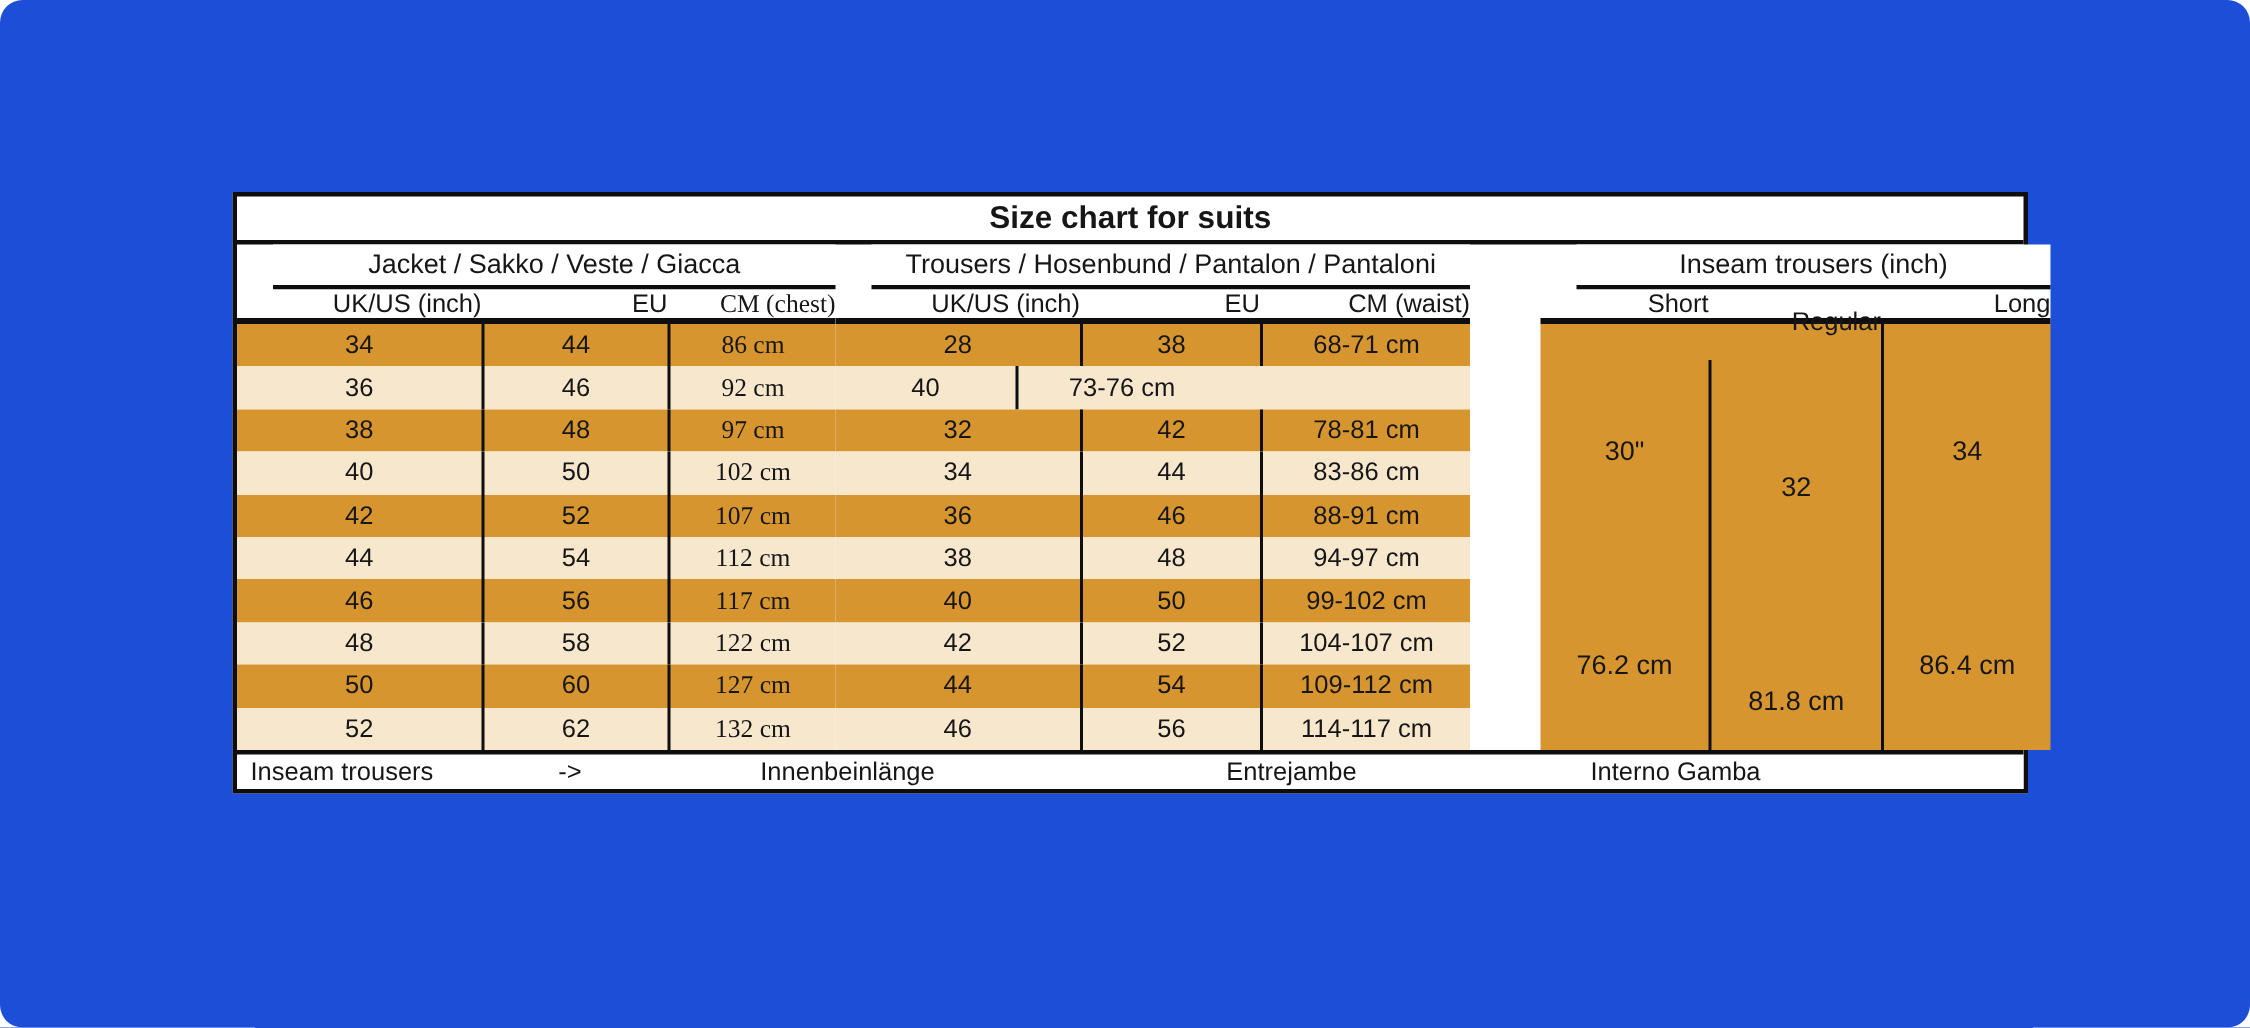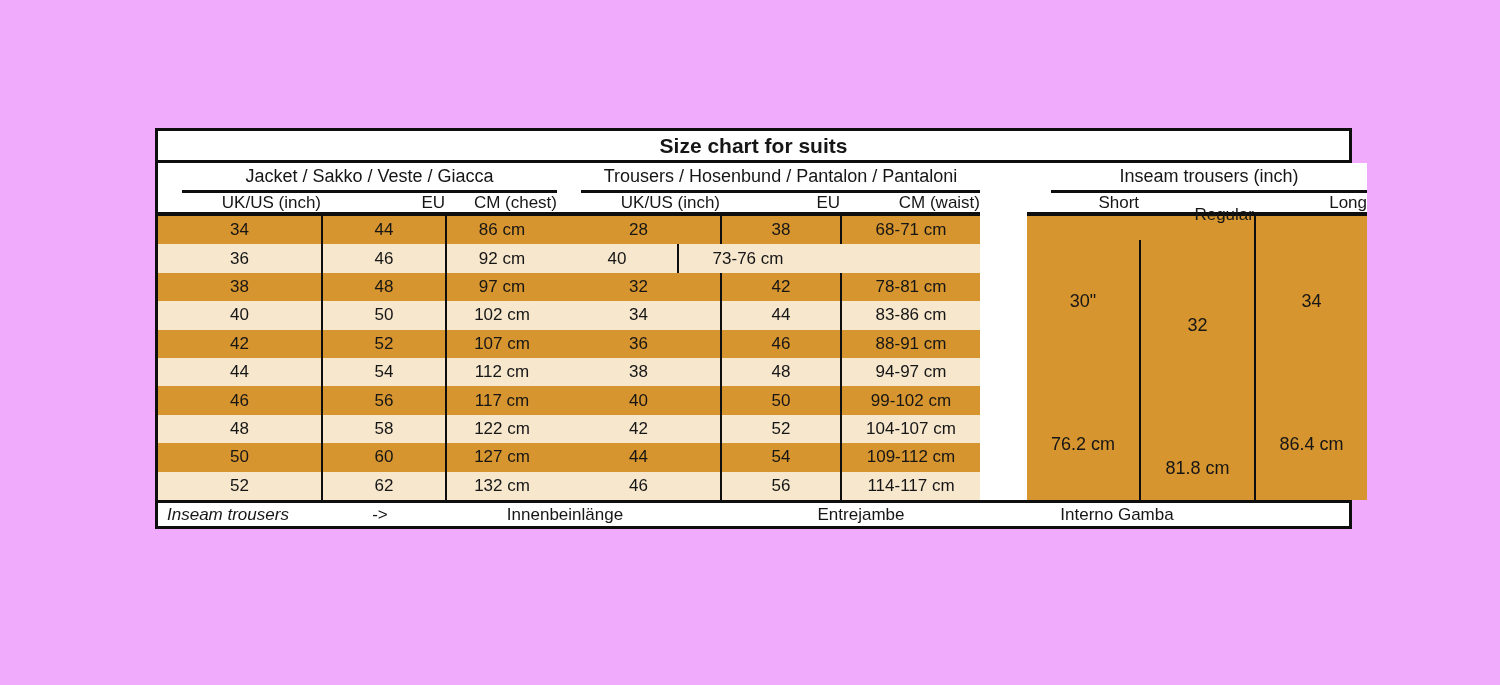--- a/index.html
+++ b/index.html
@@ -1,17 +1,17 @@
 <!DOCTYPE html>
 <html style="--orange: #D6952E; --cream: #F6E7CD;"><head>
 <meta charset="utf-8">
 <style>
   * { margin:0; padding:0; box-sizing:border-box; }
   body { background:#ffffff; font-family:"Liberation Sans", sans-serif; color:#161616; }
-  .canvas { position:relative; width:1500px; height:685px; background:#f0abfc; overflow:hidden; }
+  .canvas { position:relative; width:1500px; height:685px; background:#1d4ed8; overflow:hidden;border-radius:15px; }
 
   .size-table {
     position:absolute; left:155px; top:128px; width:1197px;
     border:3px solid #0e0e0e; background:#ffffff;
   }
 
   .title-row {
     height:32px; border-bottom:3px solid #0e0e0e;
     display:flex; align-items:center; justify-content:center;
     font-size:21px; font-weight:bold;
@@ -29,21 +29,21 @@
     display:flex; align-items:center; justify-content:center;
     font-size:18px; background:#ffffff;margin-left:24px;
   }
   .col-headers {
     height:23px; border-bottom:4px solid #0e0e0e;
     display:flex; align-items:center; background:#ffffff;
     font-size:17px;
   }
   .col-h { text-align:right; }
 
-  .jacket .c0 { width:163px; } .jacket .c1 { width:124px; } .jacket .c2 { width:112px; }
+  .jacket .c0 { width:163px; } .jacket .c1 { width:124px; } .jacket .c2 { width:112px;font-family:Liberation Serif, serif; }
   .trousers .c0 { width:163px; } .trousers .c1 { width:120px; } .trousers .c2 { width:140px; }
   .inseam .c0 { width:117px; } .inseam .c1 { width:120px;margin-top:24px; } .inseam .c2 { width:118px; }
 
   .rows { height:284px; display:flex; flex-direction:column; }
   .row { flex:1; display:flex; }
   .row.orange { background:var(--orange); }
   .row.cream  { background:var(--cream); }
   .cell {
     display:flex; align-items:center; justify-content:center;
     font-size:17px;
@@ -58,21 +58,21 @@
     transform:translateY(-50%); font-size:18px;
   }
   .inseam-val.inch { top:85px; }
   .inseam-val.cm   { top:228px; }
 
   .footer-row {
     height:26px; border-top:3px solid #0e0e0e; position:relative;
     background:#ffffff; font-size:17px;
   }
   .footer-label { position:absolute; top:50%; transform:translate(-50%,-50%); white-space:nowrap; }
-  .footer-label.first { left:9px; transform:translate(0,-50%);font-style:italic; }
+  .footer-label.first { left:9px; transform:translate(0,-50%); }
   .fl-arrow   { left:222px; }
   .fl-german  { left:407px; }
   .fl-french  { left:703px; }
   .fl-italian { left:959px; }
 </style>
 </head>
 <body>
 
 <div class="canvas">
   <div class="size-table">

